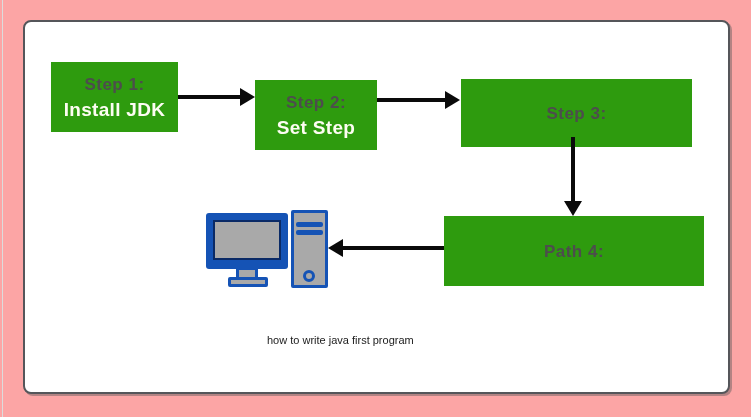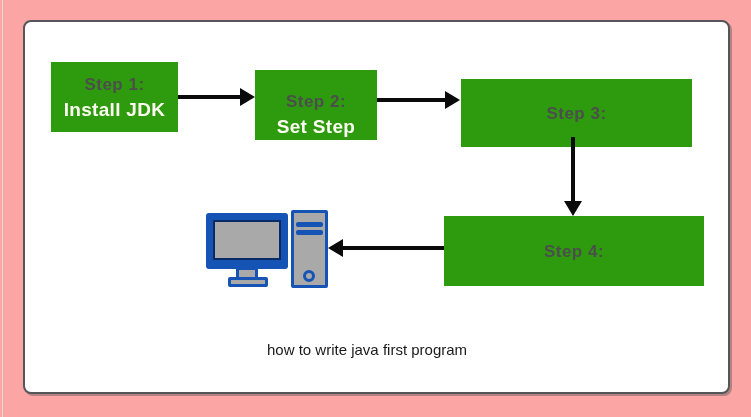--- a/index.html
+++ b/index.html
@@ -49,21 +49,21 @@
   }
   .step-name {
     color: #fdfdf2;
     font-weight: bold;
     font-size: 19px;
     line-height: 26px;
     letter-spacing: 0.3px;
     white-space: nowrap;
   }
   .box-1 { left: 51px;  top: 62px;  width: 127px; height: 70px; }
-  .box-2 { left: 255px; top: 70px;  width: 122px; height: 70px; justify-content: flex-end; }
+  .box-2 { left: 255px; top: 80px;  width: 122px; height: 70px; }
   .box-3 { left: 461px; top: 79px;  width: 231px; height: 68px; }
   .box-4 { left: 444px; top: 216px; width: 260px; height: 70px; }
 
   .arrow-line {
     position: absolute;
     background: #0a0a0a;
   }
   .arrow-head {
     position: absolute;
     width: 0; height: 0;
@@ -108,22 +108,22 @@
   }
   .tower-bar-1 { left: 296px; top: 222px; width: 27px; height: 5px; background: #1553B5; border-radius: 2px; }
   .tower-bar-2 { left: 296px; top: 230px; width: 27px; height: 5px; background: #1553B5; border-radius: 2px; }
   .power-button {
     left: 303px; top: 270px; width: 12px; height: 12px;
     background: #A9A9A9; border: 3px solid #1553B5; border-radius: 50%;
   }
 
   .caption {
     position: absolute;
-    left: 267px; top: 341px;
-    font-size: 15px;
+    left: 267px; top: 334px;
+    font-size: 11px;
     color: #1a1a1a;
     white-space: nowrap;
   }
 </style>
 </head>
 <body>
 
 <div class="canvas">
 
   <div class="page-left-edge"></div>
@@ -138,21 +138,21 @@
   <div class="step-box box-2">
     <span class="step-label">Step 2:</span>
     <span class="step-name">Set Step</span>
   </div>
 
   <div class="step-box box-3">
     <span class="step-label">Step 3:</span>
   </div>
 
   <div class="step-box box-4">
-    <span class="step-label">Step 4:</span>
+    <span class="step-label">Path 4:</span>
   </div>
 
   <div>
     <div class="arrow-line" style="left:178px; top:95px; width:64px; height:4px;"></div>
     <div class="arrow-head head-right" style="left:240px; top:88px;"></div>
   </div>
 
   <div>
     <div class="arrow-line" style="left:377px; top:98px; width:70px; height:4px;"></div>
     <div class="arrow-head head-right" style="left:445px; top:91px;"></div>

